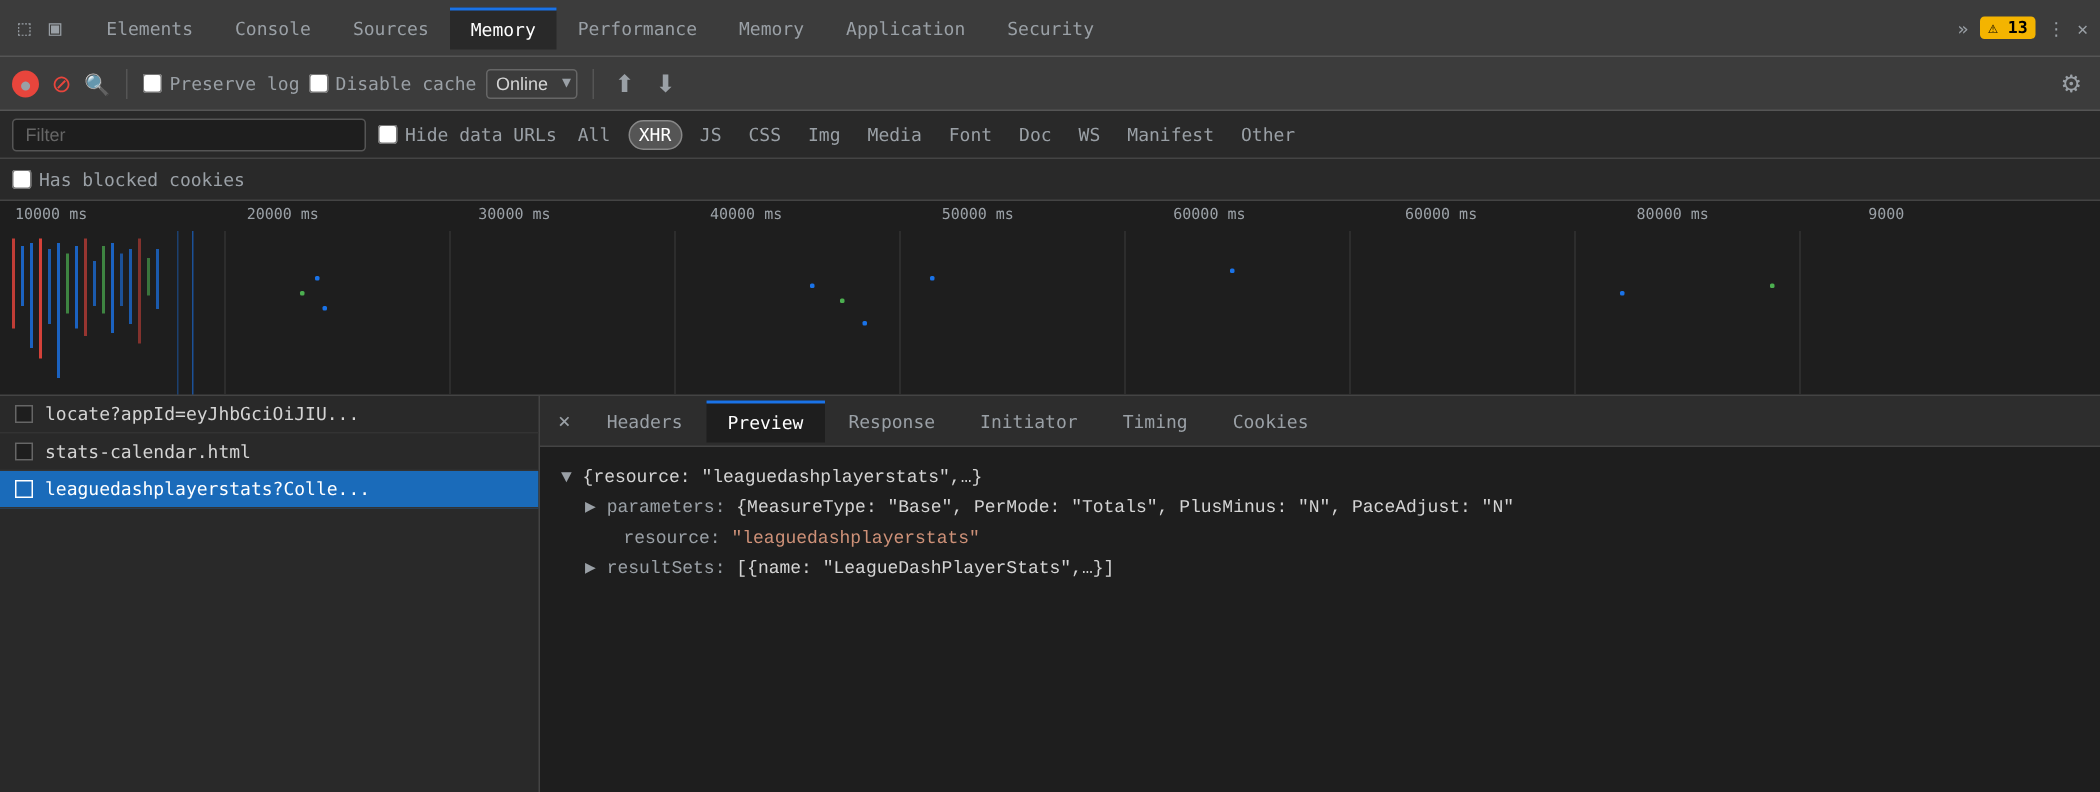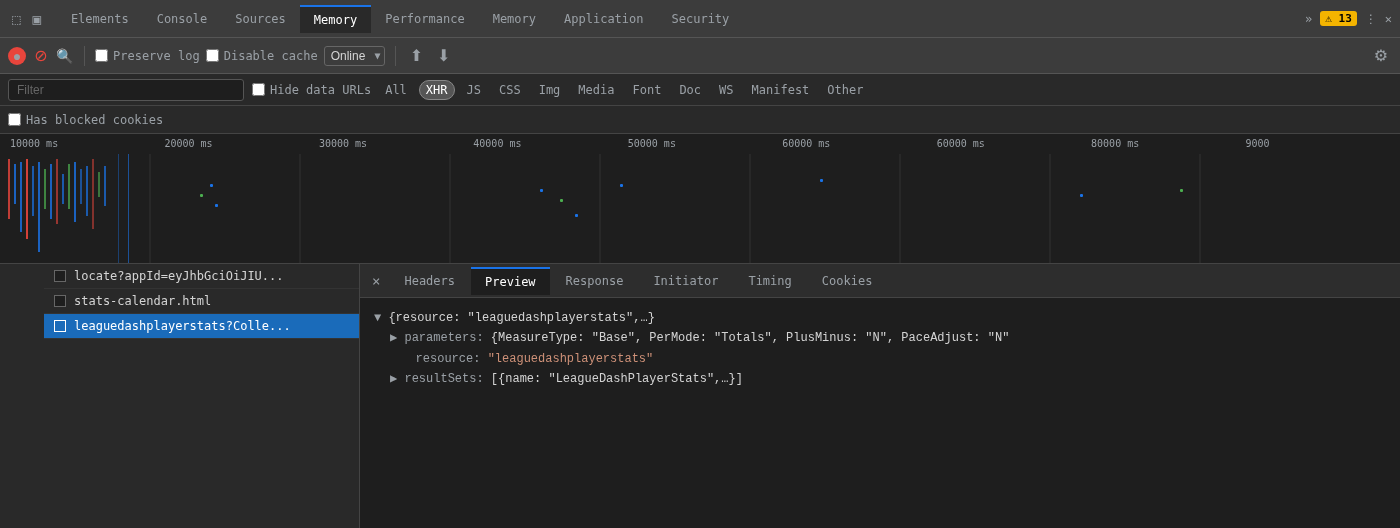--- a/index.html
+++ b/index.html
@@ -228,21 +228,20 @@
       padding: 6px 10px;
       color: #9aa0a6;
       font-size: 12px;
       font-weight: bold;
       border-bottom: 1px solid #444;
       background: #2d2d2d;
     }
     .file-list {
       flex: 1;
       overflow-y: auto;
-      margin-left: 44px;
     }
     .file-item {
       display: flex;
       align-items: center;
       padding: 5px 10px;
       cursor: pointer;
       border-bottom: 1px solid #333;
       gap: 8px;
     }
     .file-item.selected { background: #1a6bba; }

